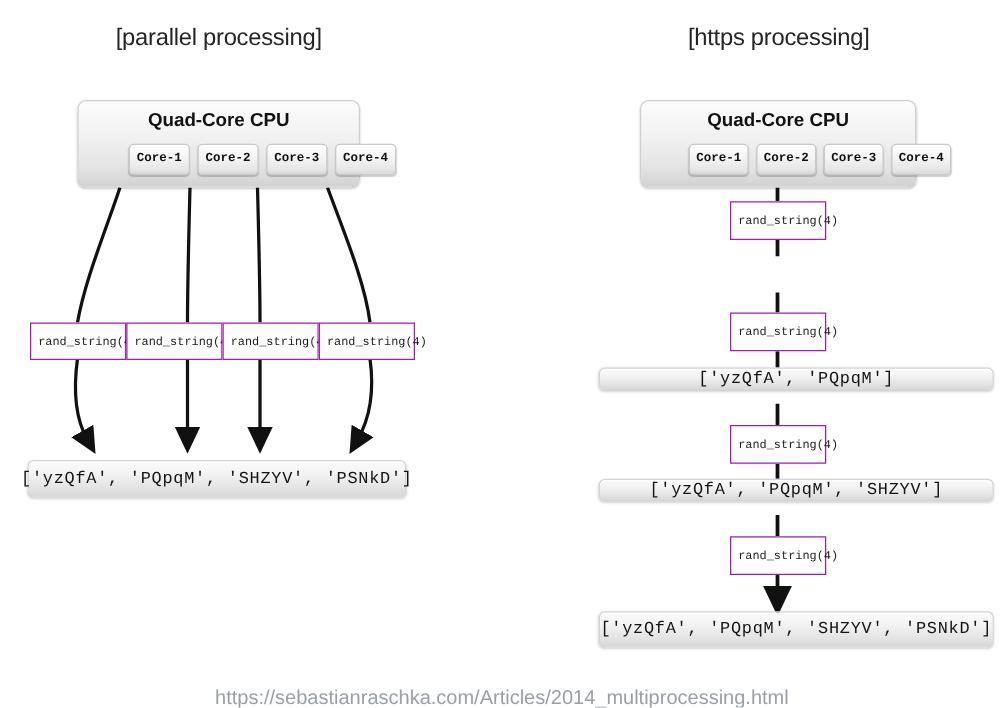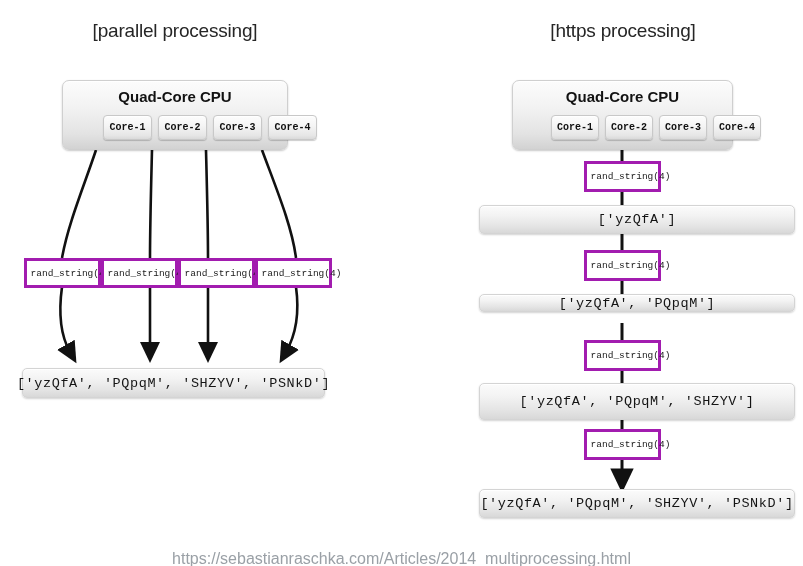--- a/index.html
+++ b/index.html
@@ -45,21 +45,21 @@
     font-family:"Liberation Mono",monospace;
     font-weight:bold;color:#101010;
     white-space:nowrap;
     margin-left:30px;
   }
 
   
   .fn-box{
     position:absolute;
     background:#ffffff;
-    border:3px solid #a21caf;
+    border:1px solid #a21caf;
     box-sizing:border-box;
     display:flex;align-items:center;justify-content:center;
     font-family:"Liberation Mono",monospace;
     color:#1a1a1a;
     white-space:nowrap;
     padding-left:16px;
   }
 
   
   .list-bar{
@@ -146,26 +146,25 @@
 
   <div class="cpu-box" style="left:512px;top:80px;width:221px;height:70px;">
     <div class="cpu-title" style="top:7px;font-size:15px;">Quad-Core CPU</div>
   </div>
   <div class="core-chip" style="left:521px;top:115px;width:48px;height:25px;font-size:10px;">Core-1</div>
   <div class="core-chip" style="left:575px;top:115px;width:48px;height:25px;font-size:10px;">Core-2</div>
   <div class="core-chip" style="left:629px;top:115px;width:48px;height:25px;font-size:10px;">Core-3</div>
   <div class="core-chip" style="left:683px;top:115px;width:48px;height:25px;font-size:10px;">Core-4</div>
 
   <div class="fn-box" style="left:584px;top:161px;width:77px;height:31px;font-size:9.5px;">rand_string(4)</div>
-  <div class="list-bar" style="left:479px;top:205px;width:316px;height:29px;font-size:13.5px;letter-spacing:0.6px;">['yzQfA']</div>
 
   <div class="fn-box" style="left:584px;top:250px;width:77px;height:31px;font-size:9.5px;">rand_string(4)</div>
   <div class="list-bar" style="left:479px;top:294px;width:316px;height:18px;font-size:13.5px;letter-spacing:0.6px;">['yzQfA', 'PQpqM']</div>
 
   <div class="fn-box" style="left:584px;top:340px;width:77px;height:31px;font-size:9.5px;">rand_string(4)</div>
-  <div class="list-bar" style="left:479px;top:383px;width:316px;height:37px;font-size:13.5px;letter-spacing:0.6px;">['yzQfA', 'PQpqM', 'SHZYV']</div>
+  <div class="list-bar" style="left:479px;top:383px;width:316px;height:18px;font-size:13.5px;letter-spacing:0.6px;">['yzQfA', 'PQpqM', 'SHZYV']</div>
 
   <div class="fn-box" style="left:584px;top:429px;width:77px;height:31px;font-size:9.5px;">rand_string(4)</div>
   <div class="list-bar" style="left:479px;top:489px;width:316px;height:29px;font-size:13.5px;letter-spacing:0.6px;">['yzQfA', 'PQpqM', 'SHZYV', 'PSNkD']</div>
 
   <div class="caption" style="top:550px;">https://sebastianraschka.com/Articles/2014_multiprocessing.html</div>
 
 </div>
 
 </body></html>

